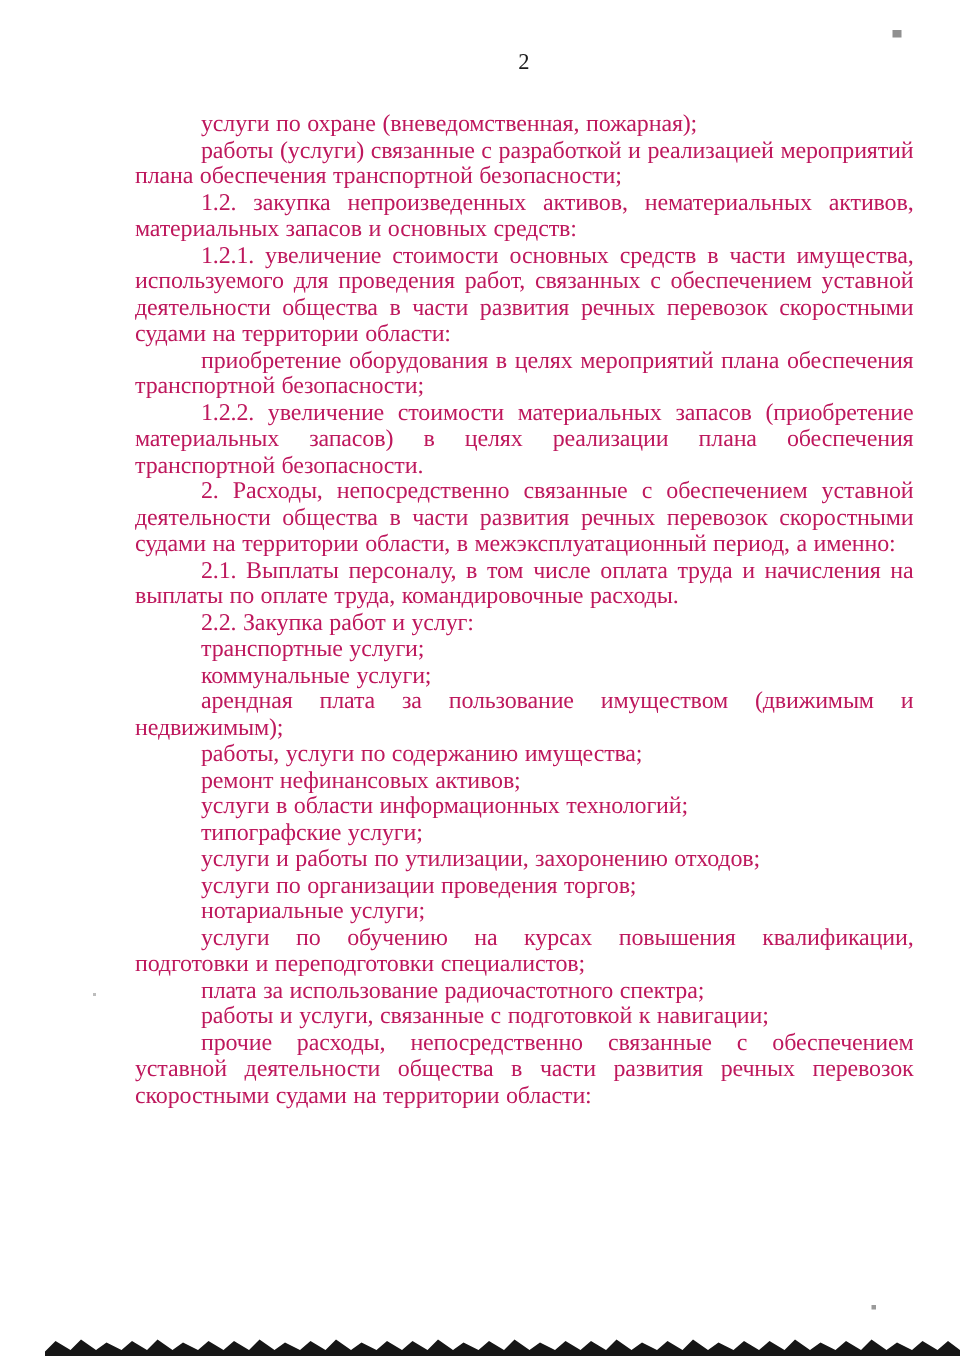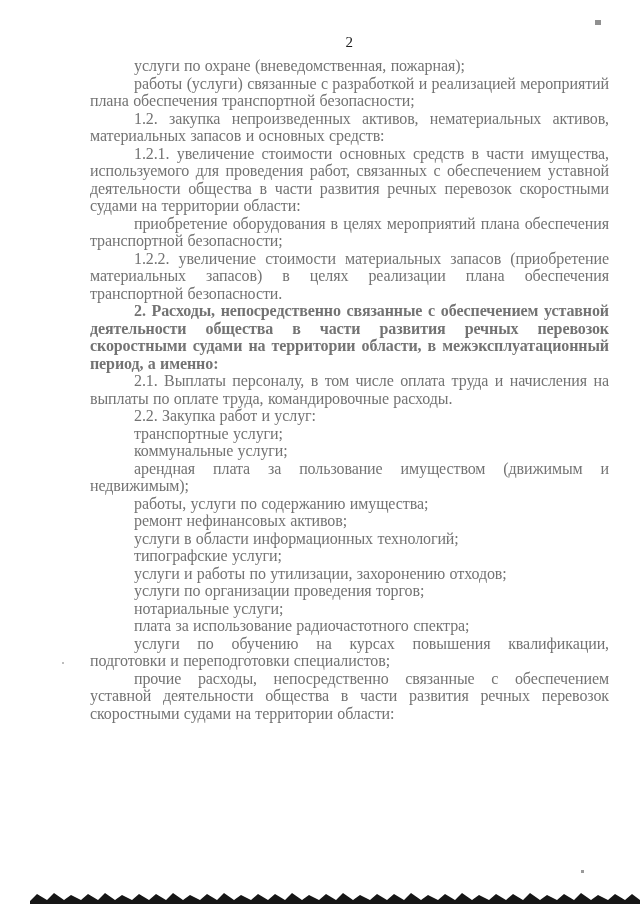--- a/index.html
+++ b/index.html
@@ -18,34 +18,34 @@
     position:absolute;
     left:90px;top:34px;width:519px;
   }
   .page-number{
     text-align:center;
     font-size:15px;
     color:#1c1c1c;
     letter-spacing:.5px;
   }
   .doc-body{
-    margin-top:6px;
-    color:#737373;
+    margin-top:23px;
+    color:#be185d;
   }
   .doc-body p{
     margin:0;
     font-size:16px;
     line-height:17.5px;
     text-align:justify;
     text-indent:44px;
     word-spacing:.5px;
     letter-spacing:-.1px;
   }
   .doc-body p.bold{
-    font-weight:700;
+    font-weight:400;
   }
   
   .speck{
     position:absolute;
     background:#8a8a8a;
   }
   .speck.tr{left:595px;top:20px;width:6px;height:5px;background:#909090;}
   .speck.mr{left:581px;top:870px;width:3px;height:3px;background:#9a9a9a;}
   .speck.lf{left:62px;top:662px;width:2px;height:2px;background:#bdbdbd;}
   .tear{
@@ -75,22 +75,23 @@
         <p class="">транспортные услуги;</p>
         <p class="">коммунальные услуги;</p>
         <p class="">арендная плата за пользование имуществом (движимым и недвижимым);</p>
         <p class="">работы, услуги по содержанию имущества;</p>
         <p class="">ремонт нефинансовых активов;</p>
         <p class="">услуги в области информационных технологий;</p>
         <p class="">типографские услуги;</p>
         <p class="">услуги и работы по утилизации, захоронению отходов;</p>
         <p class="">услуги по организации проведения торгов;</p>
         <p class="">нотариальные услуги;</p>
+        <p class="">услуги по обучению на курсах повышения квалификации, подготовки и переподготовки специалистов;</p>
         <p class="">плата за использование радиочастотного спектра;</p>
-        <p class="">услуги по обучению на курсах повышения квалификации, подготовки и переподготовки специалистов;</p>
+        <p class="">работы и услуги, связанные с подготовкой к навигации;</p>
         <p class="">прочие расходы, непосредственно связанные с обеспечением уставной деятельности общества в части развития речных перевозок скоростными судами на территории области:</p>
       </div>
   </div>
 
   <div class="speck tr"></div>
   <div class="speck mr"></div>
   <div class="speck lf"></div>
 
   <div class="tear">
     <svg viewBox="0 0 610 12" preserveAspectRatio="none" aria-hidden="true">

